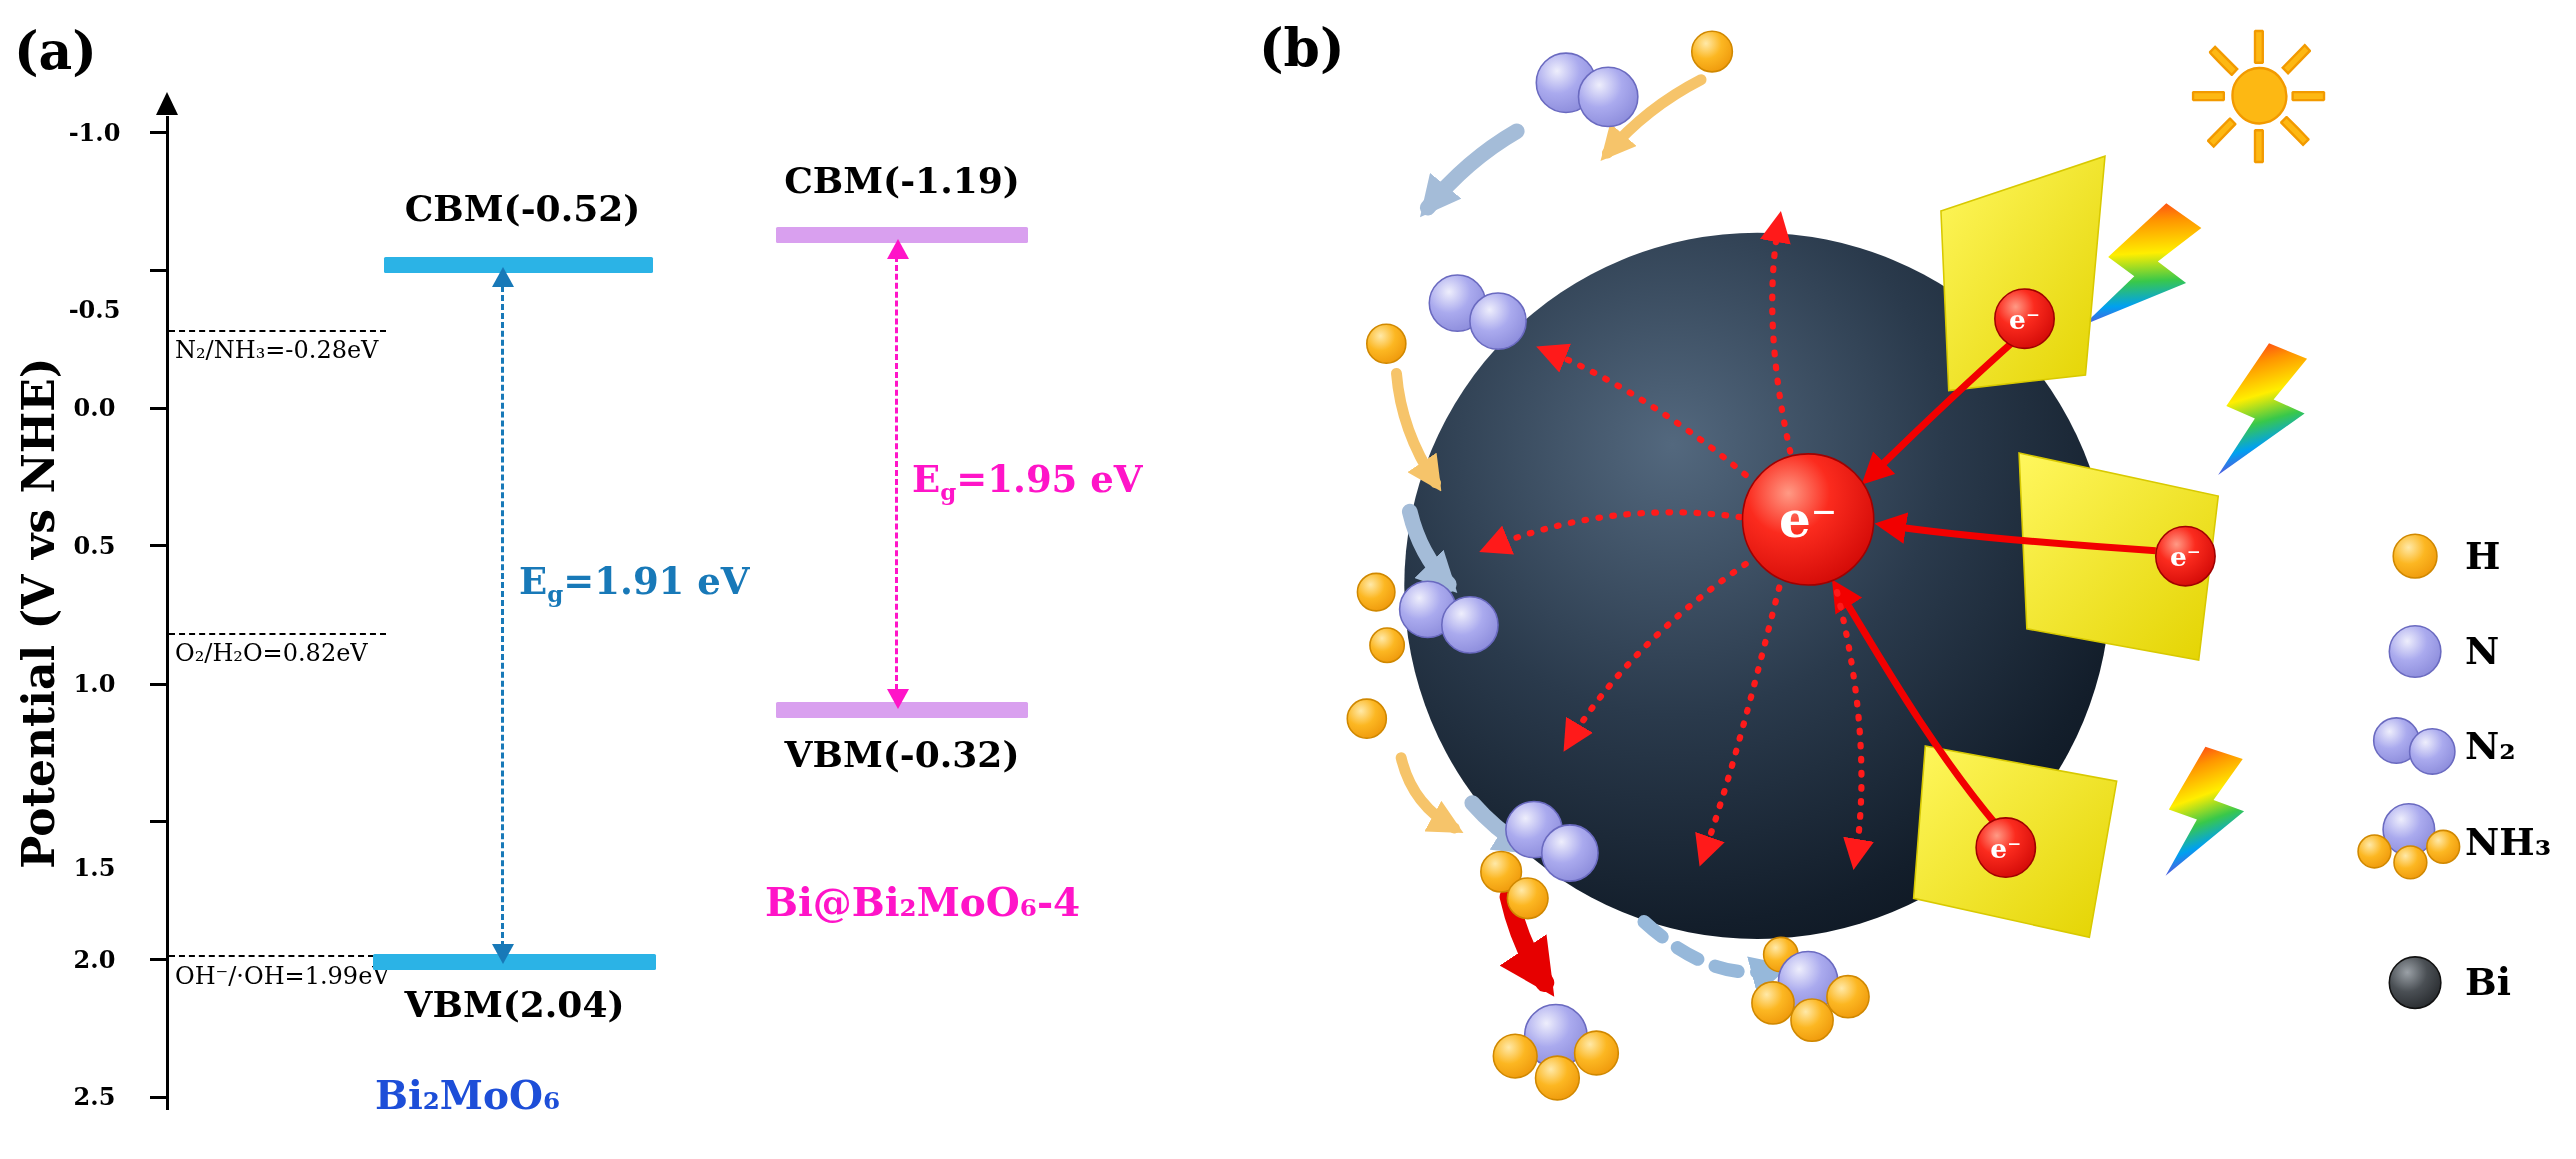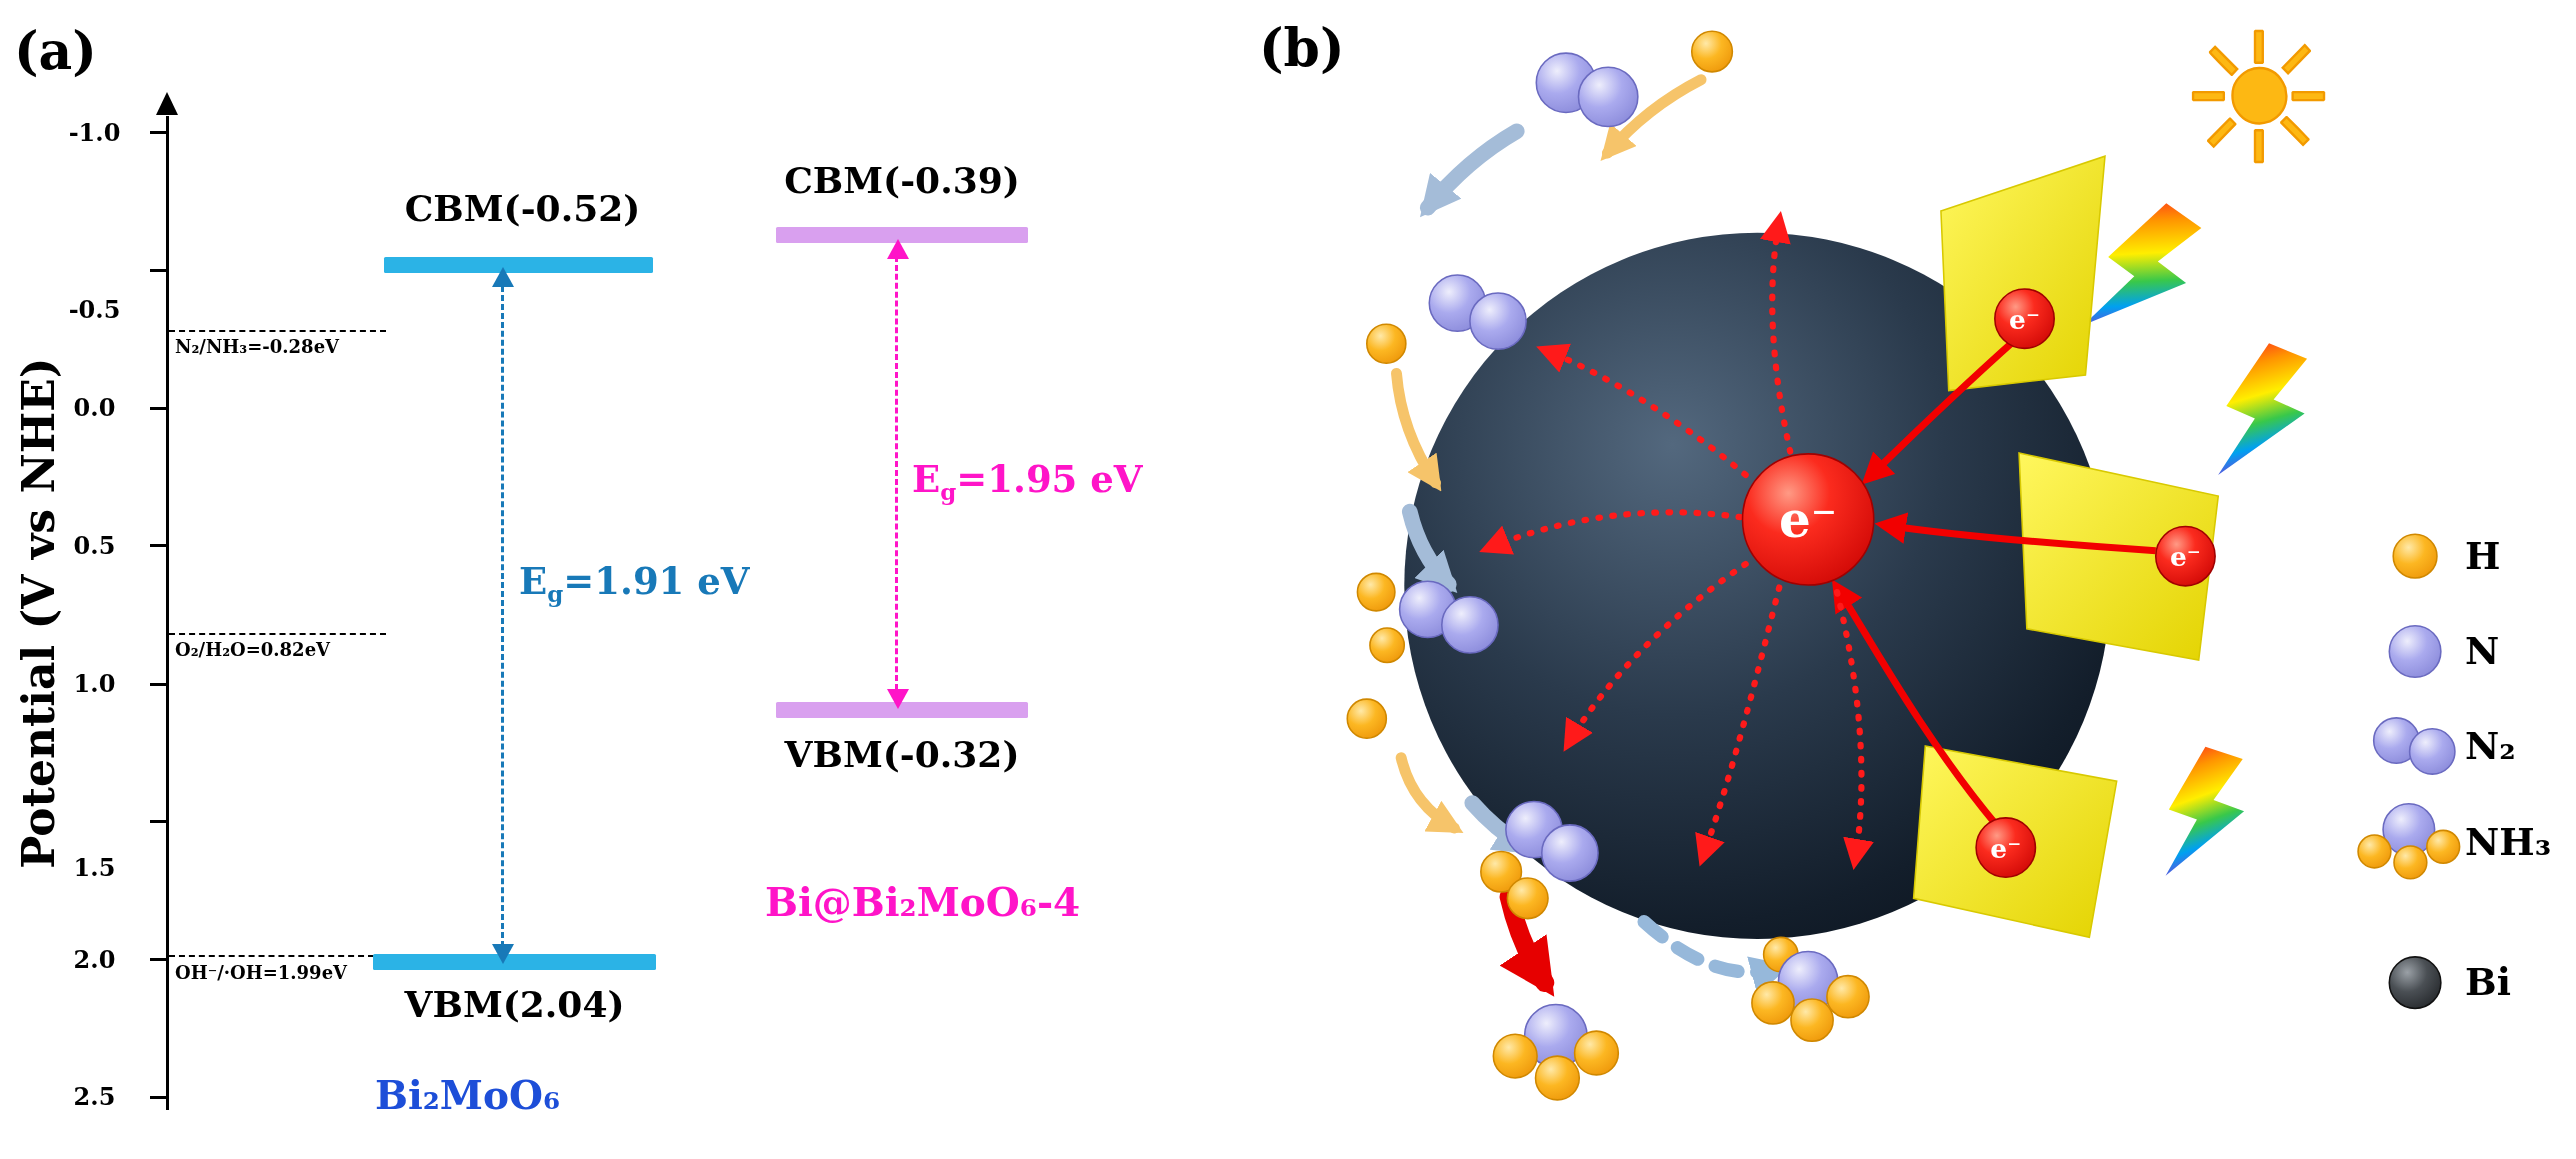--- a/index.html
+++ b/index.html
@@ -11,21 +11,21 @@
   .tick-label{font-size:24px;font-weight:bold;text-align:center;height:42px;line-height:42px;}
   .tick-mark{width:15.6px;height:3.1px;background:#000;}
   .y-axis-line{width:3.1px;background:#000;}
   .tri-up{width:0;height:0;border-left:11px solid transparent;border-right:11px solid transparent;}
   .tri-down{width:0;height:0;border-left:11px solid transparent;border-right:11px solid transparent;}
   .bar{height:15.6px;border-radius:1.6px;}
   .bar.cyan{background:#2bb3e6;}
   .bar.violet{background:#d9a0ef;}
   .bar-label{font-size:36px;font-weight:bold;text-align:center;height:42px;line-height:42px;}
   .ref-line{height:0;border-top:2.3px dashed #000;}
-  .ref-label{font-size:18px;font-weight:bold;white-space:nowrap;}
+  .ref-label{font-size:24px;font-weight:normal;white-space:nowrap;}
   .eg-label{font-size:37px;font-weight:bold;white-space:nowrap;}
   .eg-label sub{font-size:0.62em;}
   .material-label{font-size:39px;font-weight:bold;white-space:nowrap;}
   .dash-line{width:0;}
   svg text{font-family:"DejaVu Serif","Liberation Serif",serif;font-weight:bold;}
   .sun-glyph{font-family:"DejaVu Sans","Liberation Sans",sans-serif;}
 </style>
 </head>
 <body>
 
@@ -76,21 +76,21 @@
     <div class="tri-up abs" style="left:492px;top:267px;border-bottom:20.3px solid #1879b8;"></div>
     <div class="tri-down abs" style="left:492px;top:944px;border-top:20.3px solid #1879b8;"></div>
     <div class="eg-label abs" style="left:519px;top:559px;color:#1879b8;">
       <span>E</span><sub>g</sub><span>=1.91 eV</span>
     </div>
 
     <div class="material-label abs" style="left:375px;top:1072px;width:258px;color:#1d4ed8;">Bi₂MoO₆</div>
 
     <div class="bar violet abs" style="left:776px;top:227px;width:252px;"></div>
     <div class="bar violet abs" style="left:776px;top:702px;width:252px;"></div>
-    <div class="bar-label abs" style="left:776px;top:159px;width:252px;">CBM(-0.39)</div>
+    <div class="bar-label abs" style="left:776px;top:159px;width:252px;">CBM(-1.19)</div>
     <div class="bar-label abs" style="left:776px;top:733px;width:252px;">VBM(-0.32)</div>
 
     <div class="dash-line abs" style="left:895px;top:256px;height:434px;border-left:3.9px dashed #ff14c8;"></div>
     <div class="tri-up abs" style="left:887px;top:239px;border-bottom:20.3px solid #ff14c8;"></div>
     <div class="tri-down abs" style="left:887px;top:689px;border-top:20.3px solid #ff14c8;"></div>
     <div class="eg-label abs" style="left:912px;top:457px;color:#ff14c8;">
       <span>E</span><sub>g</sub><span>=1.95 eV</span>
     </div>
 
     <div class="material-label abs" style="left:765px;top:879px;width:328px;color:#ff14c8;">Bi@Bi₂MoO₆-4</div>

